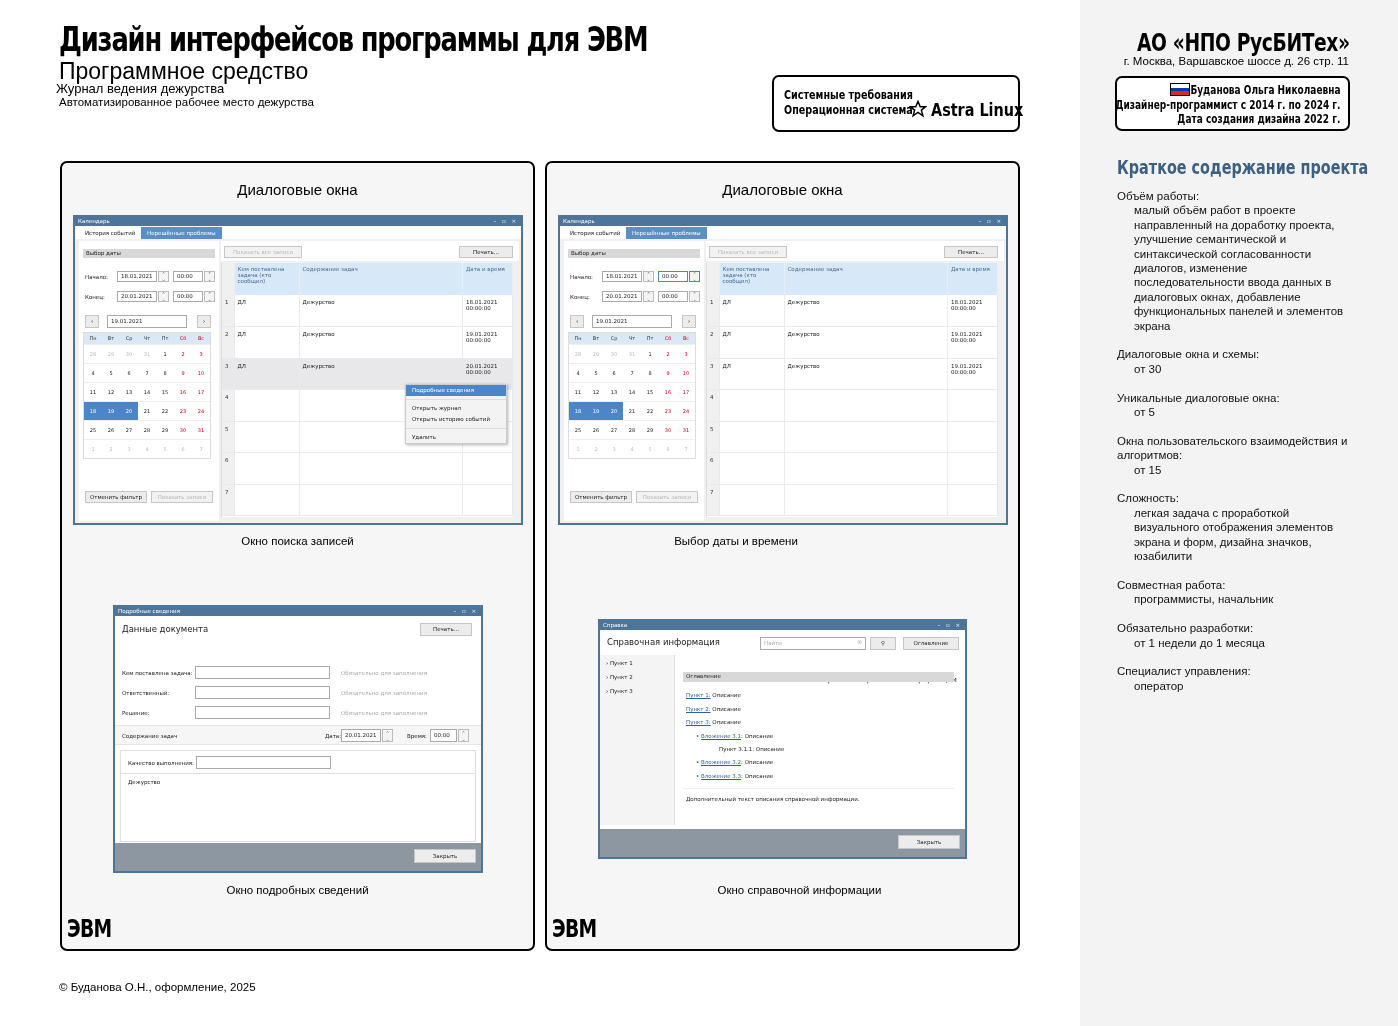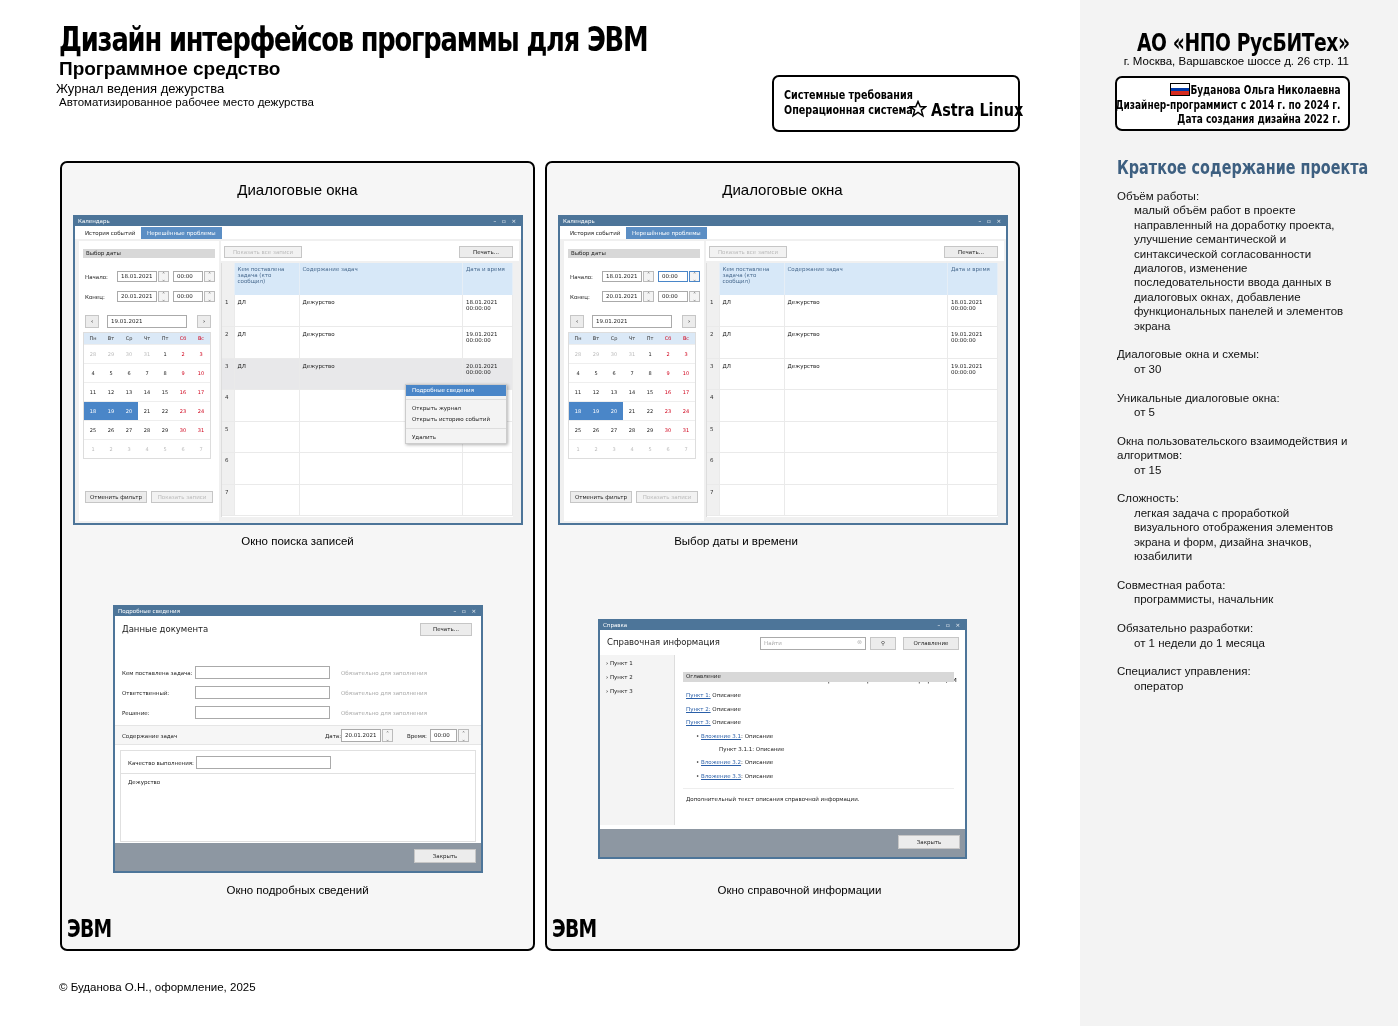--- a/index.html
+++ b/index.html
@@ -1,19 +1,19 @@
 <!DOCTYPE html>
 <html><head>
 <meta charset="utf-8">
 <style>
 *{box-sizing:border-box;margin:0;padding:0}
 body{width:1398px;height:1026px;background:#fff;font-family:"Liberation Sans",sans-serif;color:#000;position:relative;overflow:hidden}
 .sidebar{position:absolute;left:1080px;top:0;width:318px;height:1026px;background:#f3f3f3}
 .h-title{position:absolute;left:59px;top:20px;font-size:33px;letter-spacing:-1.5px;transform:scaleX(.78);transform-origin:left top;font-family:"DejaVu Sans",sans-serif;font-weight:bold;white-space:nowrap}
-.h-sub{position:absolute;left:59px;top:58px;font-size:19px;font-weight:bold;font-family:"Liberation Sans",sans-serif}
+.h-sub{position:absolute;left:59px;top:58px;font-size:23px;font-weight:normal;font-family:"Liberation Sans",sans-serif}
 .h-l1{position:absolute;left:56px;top:81px;font-size:13px}
 .h-l2{position:absolute;left:59px;top:96px;font-size:11.5px}
 .req{position:absolute;left:772px;top:75px;width:248px;height:57px;border:2px solid #000;border-radius:7px;background:#fff}
 .req .t{position:absolute;left:10px;font-size:12px;font-family:"DejaVu Sans",sans-serif;font-weight:bold;transform:scaleX(.8);transform-origin:left top;white-space:nowrap}
 .req .astra{position:absolute;left:136px;top:22px;font-size:18px;font-family:"DejaVu Sans",sans-serif;font-weight:bold;transform:scaleX(.8);transform-origin:left top;white-space:nowrap}
 .panel{position:absolute;top:161px;width:475px;height:790px;border:2px solid #000;border-radius:7px;background:#f6f6f6}
 .panel .ptitle{position:absolute;top:18px;left:0;right:0;text-align:center;font-size:15px}
 .panel .evm{position:absolute;left:5px;bottom:6px;font-size:24px;font-family:"DejaVu Sans",sans-serif;font-weight:bold;transform:scaleX(.78);transform-origin:left bottom;letter-spacing:-1px}
 .caption{position:absolute;font-size:11.5px;text-align:center}
 .win{position:absolute;background:#f0f0f0;border:2px solid #4d7599;font-family:"DejaVu Sans",sans-serif;font-size:6px;color:#222;overflow:hidden}

